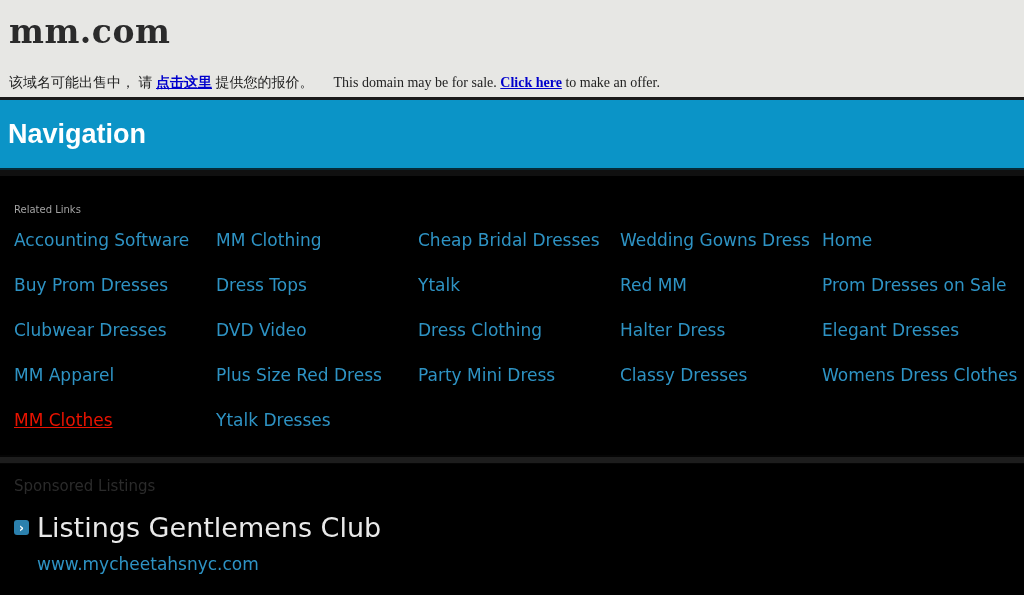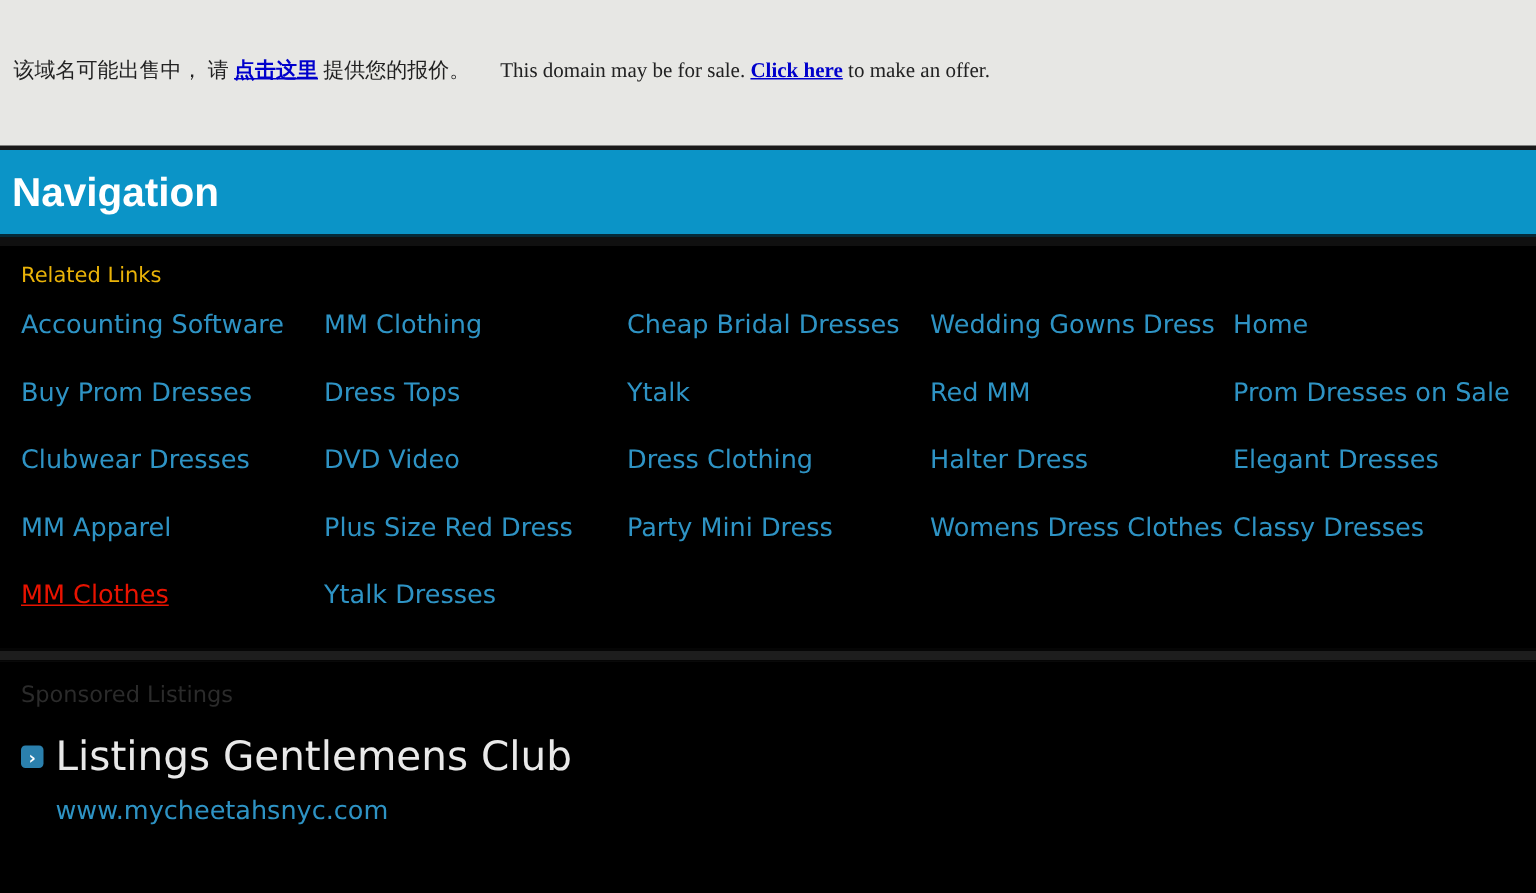--- a/index.html
+++ b/index.html
@@ -41,38 +41,39 @@
   .sale-line .en-part{margin-left:20px;}
   .sale-link{
     color:var(--sale-link-blue);
     font-weight:bold;
     text-decoration:underline;
     cursor:pointer;
   }
   
   .navbar{
     background:var(--nav-blue);
-    height:58px;
+    height:70px;
     display:flex;align-items:center;
     padding-left:8px;
     border-bottom:2px solid #052a38;
   }
   .navbar-title{
     color:#fff;
     font-family:"Liberation Sans",sans-serif;
     font-weight:bold;
     font-size:27px;
   }
   
   .main{background:#000;height:434px;}
   .strip{height:6px;background:#101010;}
   .section-heading{
-    font-size:14px;
+    font-size:10px;
     padding:12px 0 0 14px;
-    color:#eab308;
+    color:#a3a3a3;
+    margin-top:16px;
   }
   .links-grid{
     display:grid;
     grid-template-columns:repeat(5,1fr);
     grid-auto-rows:45px;
     padding-left:14px;
     margin-top:15px;
   }
   .link{
     color:var(--link-blue);
@@ -119,20 +120,21 @@
     color:var(--link-blue);
     font-size:17px;
     margin:11px 0 0 23px;
     cursor:pointer;
   }
 </style>
 </head>
 <body>
 
 <div class="header">
+  <div class="logo">mm.com</div>
   <div class="sale-line">
     <span>该域名可能出售中， 请 </span><a class="sale-link">点击这里</a><span> 提供您的报价。</span><span class="en-part">This domain may be for sale. </span><a class="sale-link">Click here</a><span> to make an offer.</span>
   </div>
 </div>
 
 <div class="navbar">
   <div class="navbar-title">Navigation</div>
 </div>
 
 <div class="main">
@@ -150,22 +152,22 @@
       <a class="link">Red MM</a>
       <a class="link">Prom Dresses on Sale</a>
       <a class="link">Clubwear Dresses</a>
       <a class="link">DVD Video</a>
       <a class="link">Dress Clothing</a>
       <a class="link">Halter Dress</a>
       <a class="link">Elegant Dresses</a>
       <a class="link">MM Apparel</a>
       <a class="link">Plus Size Red Dress</a>
       <a class="link">Party Mini Dress</a>
+      <a class="link">Classy Dresses</a>
       <a class="link">Womens Dress Clothes</a>
-      <a class="link">Classy Dresses</a>
       <a class="link highlighted">MM Clothes</a>
       <a class="link">Ytalk Dresses</a>
     </div>
   <div class="divider"></div>
   <div class="sponsored-heading">Sponsored Listings</div>
   <div id="listings">
       <div class="listing">
         <div class="listing-title-row">
           <span class="listing-icon">›</span>
           <span class="listing-title">Listings Gentlemens Club</span>

